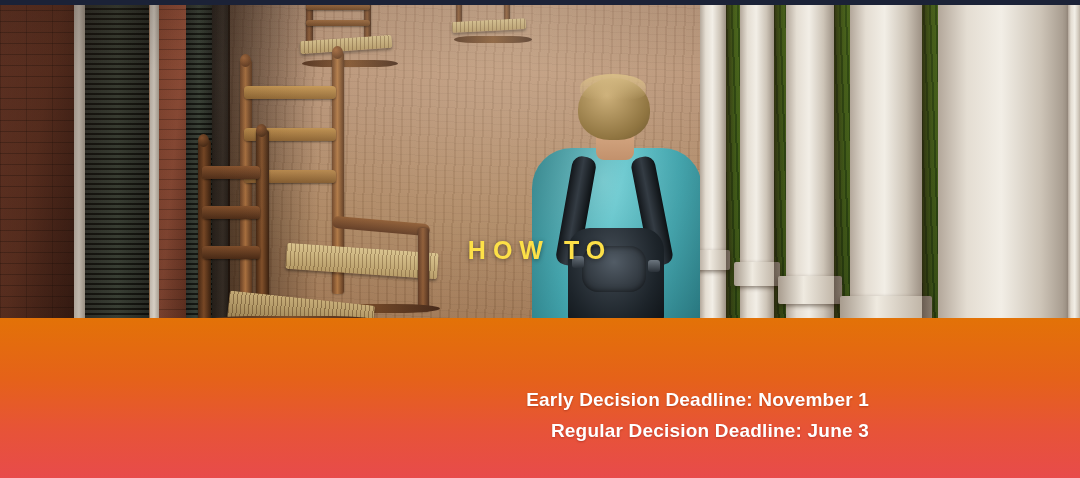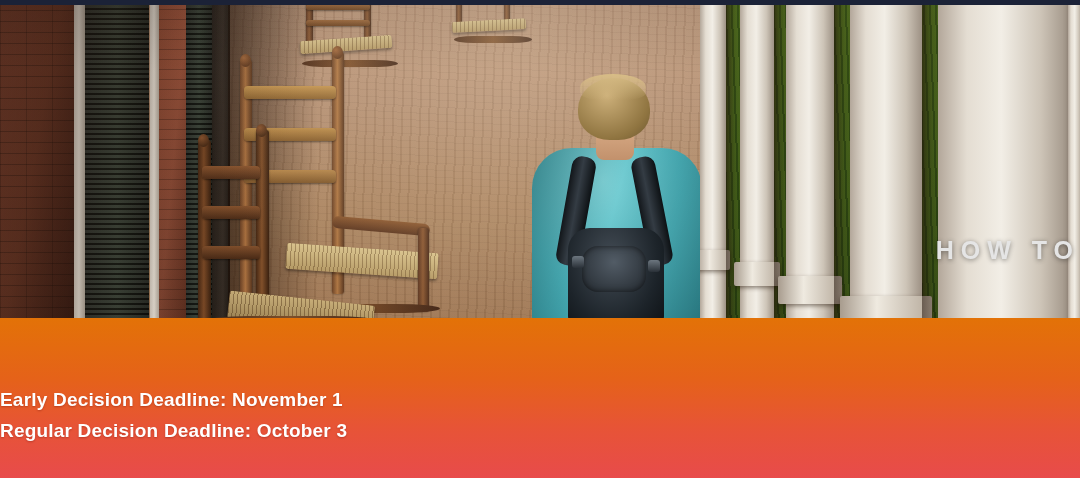--- a/index.html
+++ b/index.html
@@ -260,44 +260,43 @@
   
   .headline {
     position: absolute;
     left: 0; top: 238px;
     width: 1080px;
     text-align: center;
     z-index: 40;
     pointer-events: none;
   }
   .how-to {
-    color: #e5e5e5;
+    color: #fde047;
     font-size: 25px;
     font-weight: bold;
     letter-spacing: 7px;
     line-height: 1;
     text-shadow: 0 1px 5px rgba(0,0,0,.45);
-    text-align: right;
   }
   .apply {
     color: #ffffff;
     font-size: 58px;
     font-weight: bold;
     letter-spacing: 2px;
     line-height: 1;
     margin-top: 11px;
     text-shadow: 0 2px 7px rgba(0,0,0,.38);
   }
 
   
   .deadlines {
     position: absolute;
     left: 0; top: 384px;
     width: 869px;
-    text-align: left;
+    text-align: right;
     z-index: 41;
   }
   .deadline-line {
     color: #ffffff;
     font-size: 19px;
     font-weight: bold;
     line-height: 31px;
     letter-spacing: .2px;
     white-space: nowrap;
     text-shadow: 0 1px 2px rgba(120,25,15,.40);
@@ -433,17 +432,17 @@
   </div>
 
   <div class="banner"></div>
 
   <div class="headline">
     <div class="how-to">HOW TO</div>
   </div>
 
   <div class="deadlines">
     <div class="deadline-line">Early Decision Deadline: November 1</div>
-    <div class="deadline-line">Regular Decision Deadline: October 3</div>
+    <div class="deadline-line">Regular Decision Deadline: June 3</div>
   </div>
 
 
 </div>
 
 </body></html>

